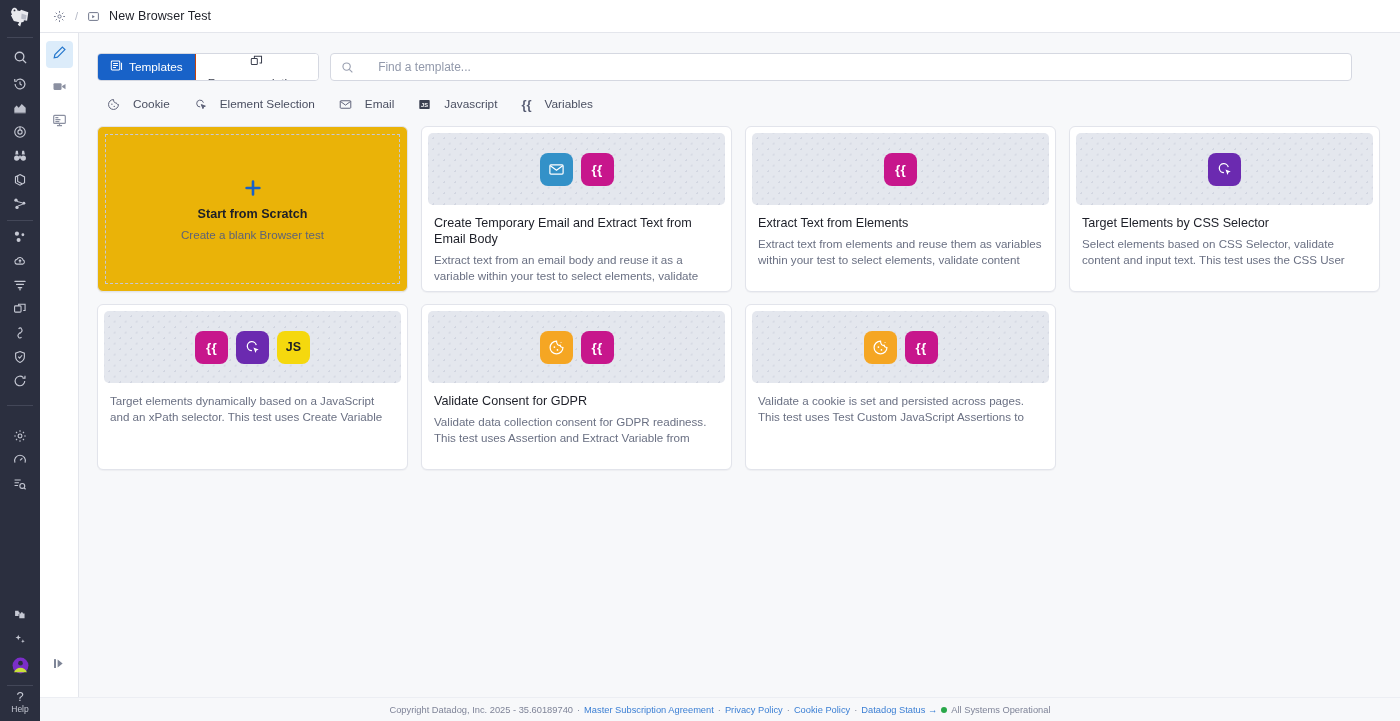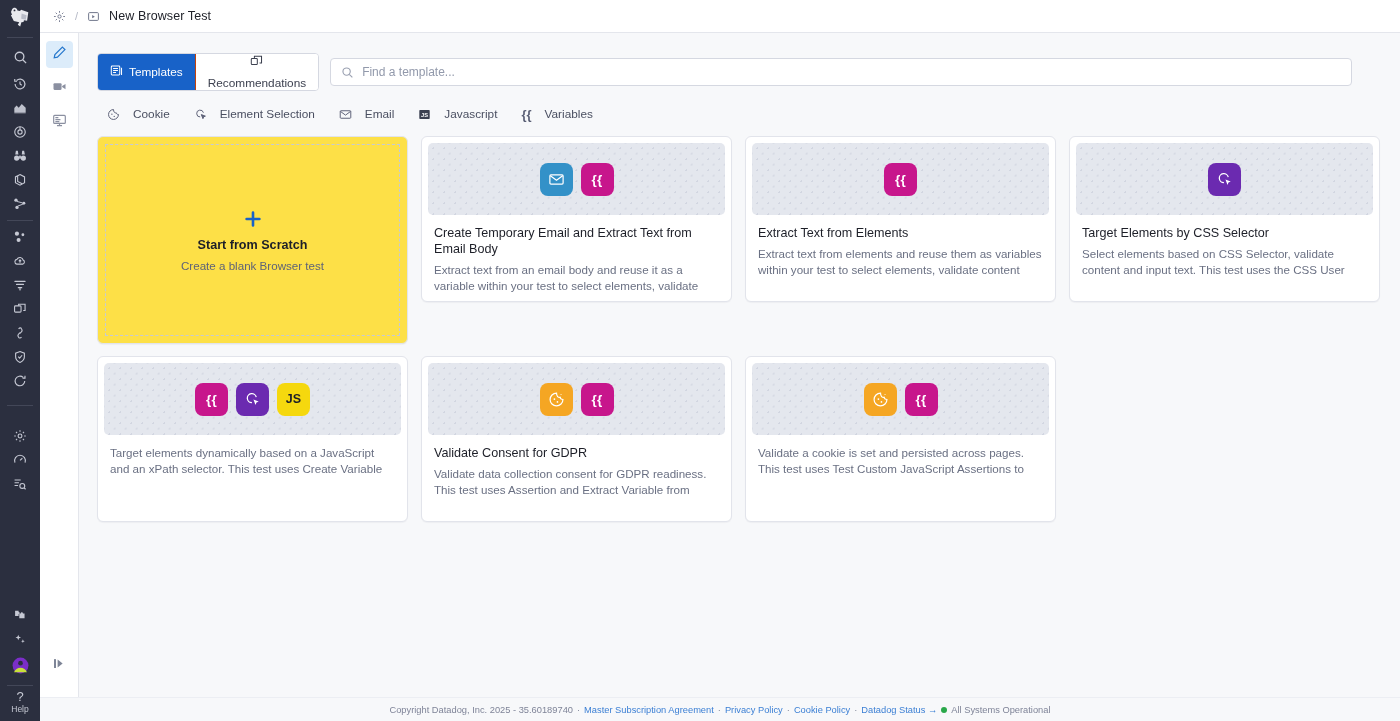--- a/index.html
+++ b/index.html
@@ -78,37 +78,37 @@
   }
 
   .content {
     flex: 1 1 auto; background: #f7f8fa;
     padding: 20px 18px 0 18px;
     overflow: hidden; position: relative;
   }
 
   .toolbar { display: flex; align-items: center; gap: 11px; }
   .segmented {
-    display: flex; height: 38px;
+    display: flex; height: 28px;
     border: 1px solid #d5d8e1; border-radius: 4px;
     overflow: hidden; background: #fff;
   }
   .seg-btn {
     display: flex; align-items: center; gap: 6px;
     padding: 0 12px; font-size: 11.8px; color: #3d4150;
     background: #fff; cursor: pointer; border: none;
     font-family: inherit; white-space: nowrap;
   }
   .seg-btn.active { background: #1862c8; color: #fff; }
   .seg-btn + .seg-btn { border-left: 1px solid #c2410c; flex-direction: column; }
 
   .searchbox {
     flex: 1 1 auto; height: 28px;
     border: 1px solid #d5d8e1; border-radius: 4px; background: #fff;
-    display: flex; align-items: center; gap: 8px; padding: 0 10px;
+    display: flex; align-items: center; gap: 24px; padding: 0 10px;
     max-width: 1022px;
   }
   .searchbox .si { color: #9aa0b1; display: flex; }
   .searchbox input {
     border: none; outline: none; flex: 1 1 auto;
     font-size: 12px; color: #3d4150; font-family: inherit;
     background: transparent;
   }
   .searchbox input::placeholder { color: #9299ab; }
 
@@ -156,22 +156,22 @@
     font-size: 12.6px; font-weight: normal; color: #1d1f28;
     line-height: 16px; margin-bottom: 5px;
   }
   .card-desc {
     font-size: 11.6px; color: #6a7083; line-height: 15.5px;
     max-height: 31px; overflow: hidden;
   }
 
   
   .card-scratch {
-    background: #fde047; border: 1px solid #e2e4eb; border-radius: 6px;
-    height: 208px; padding: 7px; cursor: pointer;
+    background: #eab308; border: 1px solid #e2e4eb; border-radius: 6px;
+    height: 166px; padding: 7px; cursor: pointer;
     box-shadow: 0 1px 1px rgba(30,35,60,.04);
   }
   .scratch-inner {
     height: 100%;
     border: 1px dashed #c5c9d6;
     display: flex; flex-direction: column;
     align-items: center; justify-content: center; gap: 2px;
   }
   .plus { color: #1862c8; font-size: 26px; line-height: 20px; font-weight: 300;
           margin-bottom: 6px; }

